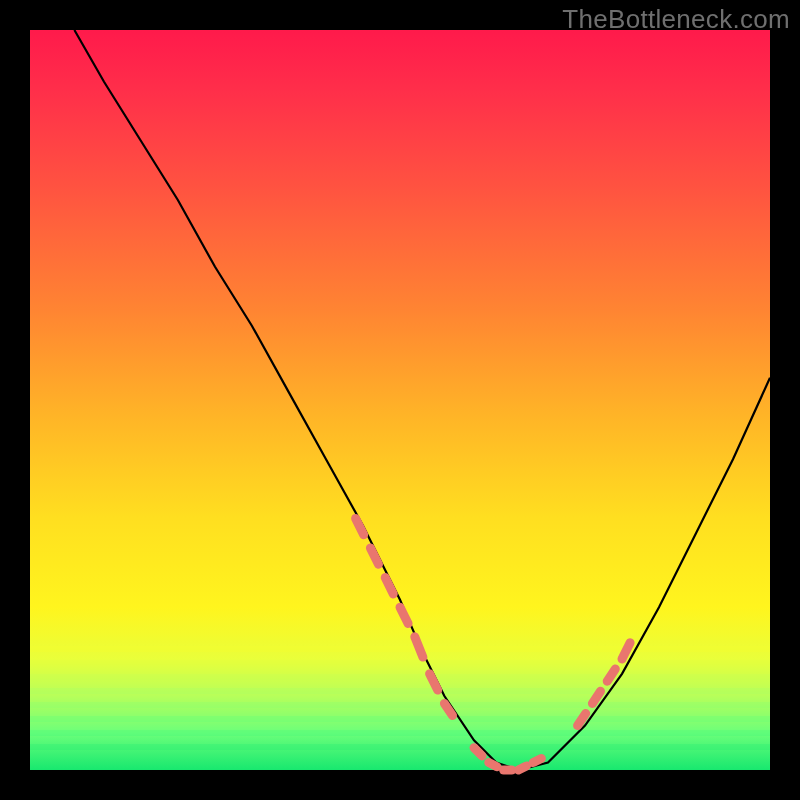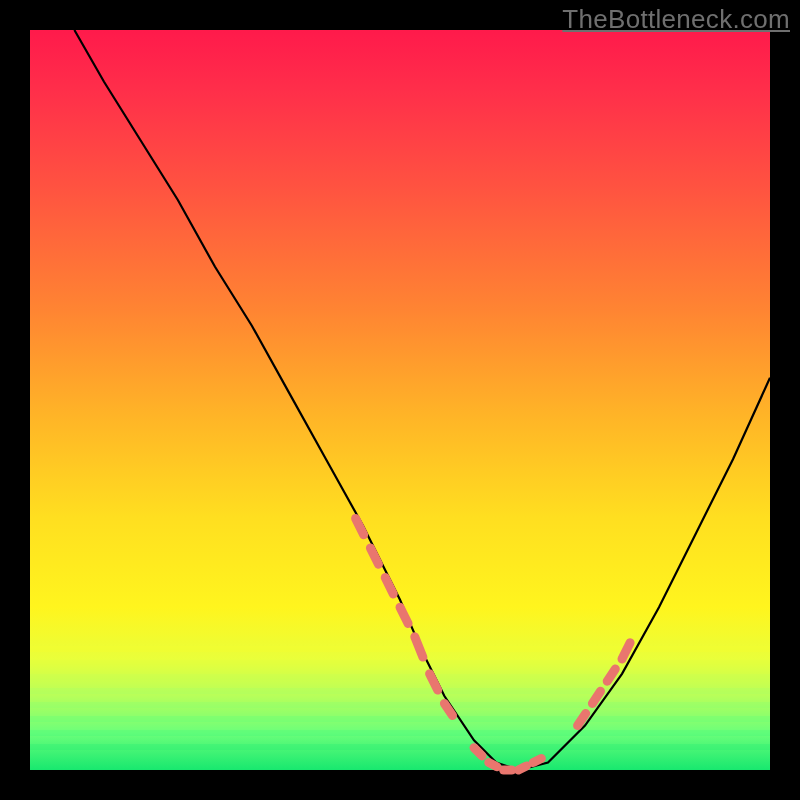--- a/index.html
+++ b/index.html
@@ -51,21 +51,20 @@
   }
   .watermark {
     position: absolute;
     top: 4px;
     right: 10px;
     color: #6f6f6f;
     font-size: 26px;
     font-weight: 400;
     letter-spacing: 0.3px;
     user-select: none;
-    text-decoration: underline;
   }
   svg.curve {
     position: absolute;
     left: 0;
     top: 0;
     width: 740px;
     height: 740px;
     overflow: visible;
   }
 </style>

